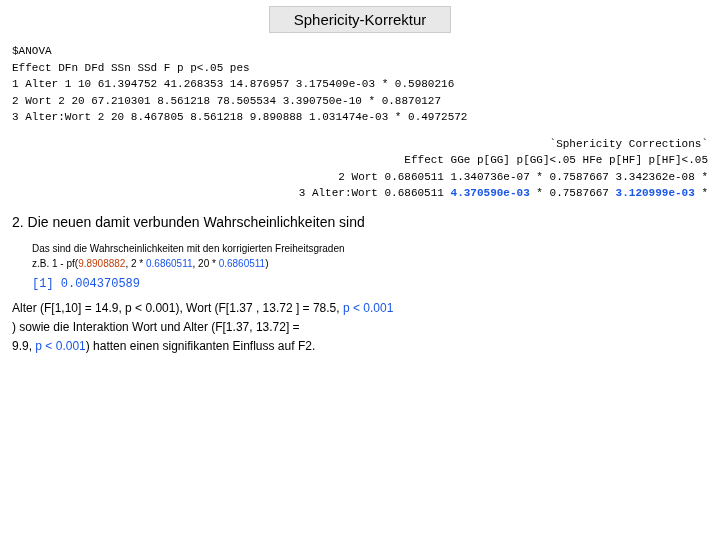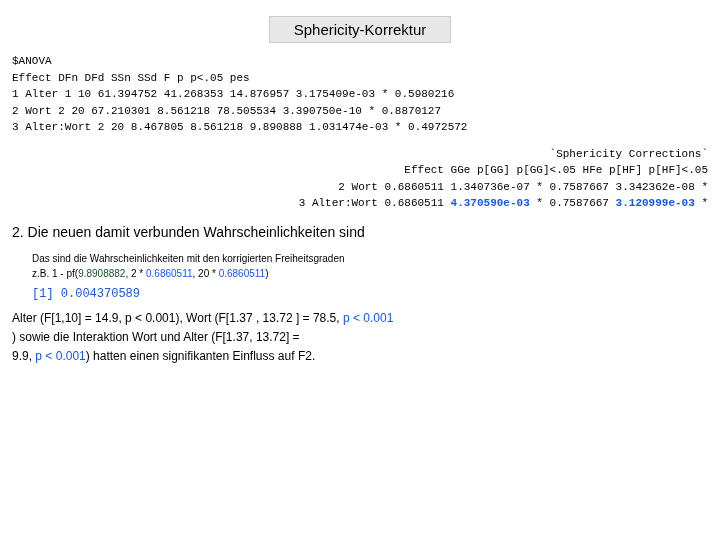--- a/index.html
+++ b/index.html
@@ -8,21 +8,21 @@
       height: 540px;
       background: #ffffff;
       font-family: Arial, sans-serif;
       font-size: 13px;
       color: #000;
       overflow: hidden;
     }
     .page-container {
       width: 720px;
       height: 540px;
-      padding: 16px 12px;
+      padding: 6px 12px;
       position: relative;
     }
     .title-box {
       display: flex;
       justify-content: center;
       margin-bottom: 10px;
     }
     .title-text {
       background: #e8e8e8;
       border: 1px solid #ccc;
@@ -100,21 +100,21 @@
 
   <div class="description-section">
     <div>
       <span>2. Die neuen damit verbunden Wahrscheinlichkeiten sind</span>
     </div>
   </div>
 
   <div class="note-section">
     <div>Das sind die Wahrscheinlichkeiten mit den korrigierten Freiheitsgraden</div>
     <div>
-      <span>z.B. 1 - pf(</span><span style="color:#14532d;">9.8908882</span><span>, 2 * </span><span style="color:#1a56e8;">0.6860511</span><span>, 20 * </span><span style="color:#1a56e8;">0.6860511</span><span>)</span>
+      <span>z.B. 1 - pf(</span><span style="color:#c2410c;">9.8908882</span><span>, 2 * </span><span style="color:#1a56e8;">0.6860511</span><span>, 20 * </span><span style="color:#1a56e8;">0.6860511</span><span>)</span>
     </div>
   </div>
 
   <div class="result-code">
     <span>[1]</span><span> 0.004370589</span>
   </div>
 
   <div class="conclusion-section">
     <div>
       <span>Alter (F[1,10] = 14.9, p &lt; 0.001), Wort (F[1.37 , 13.72 ] = 78.5, </span><span class="desc-blue">p &lt;</span> <span class="desc-blue">0.001</span>

